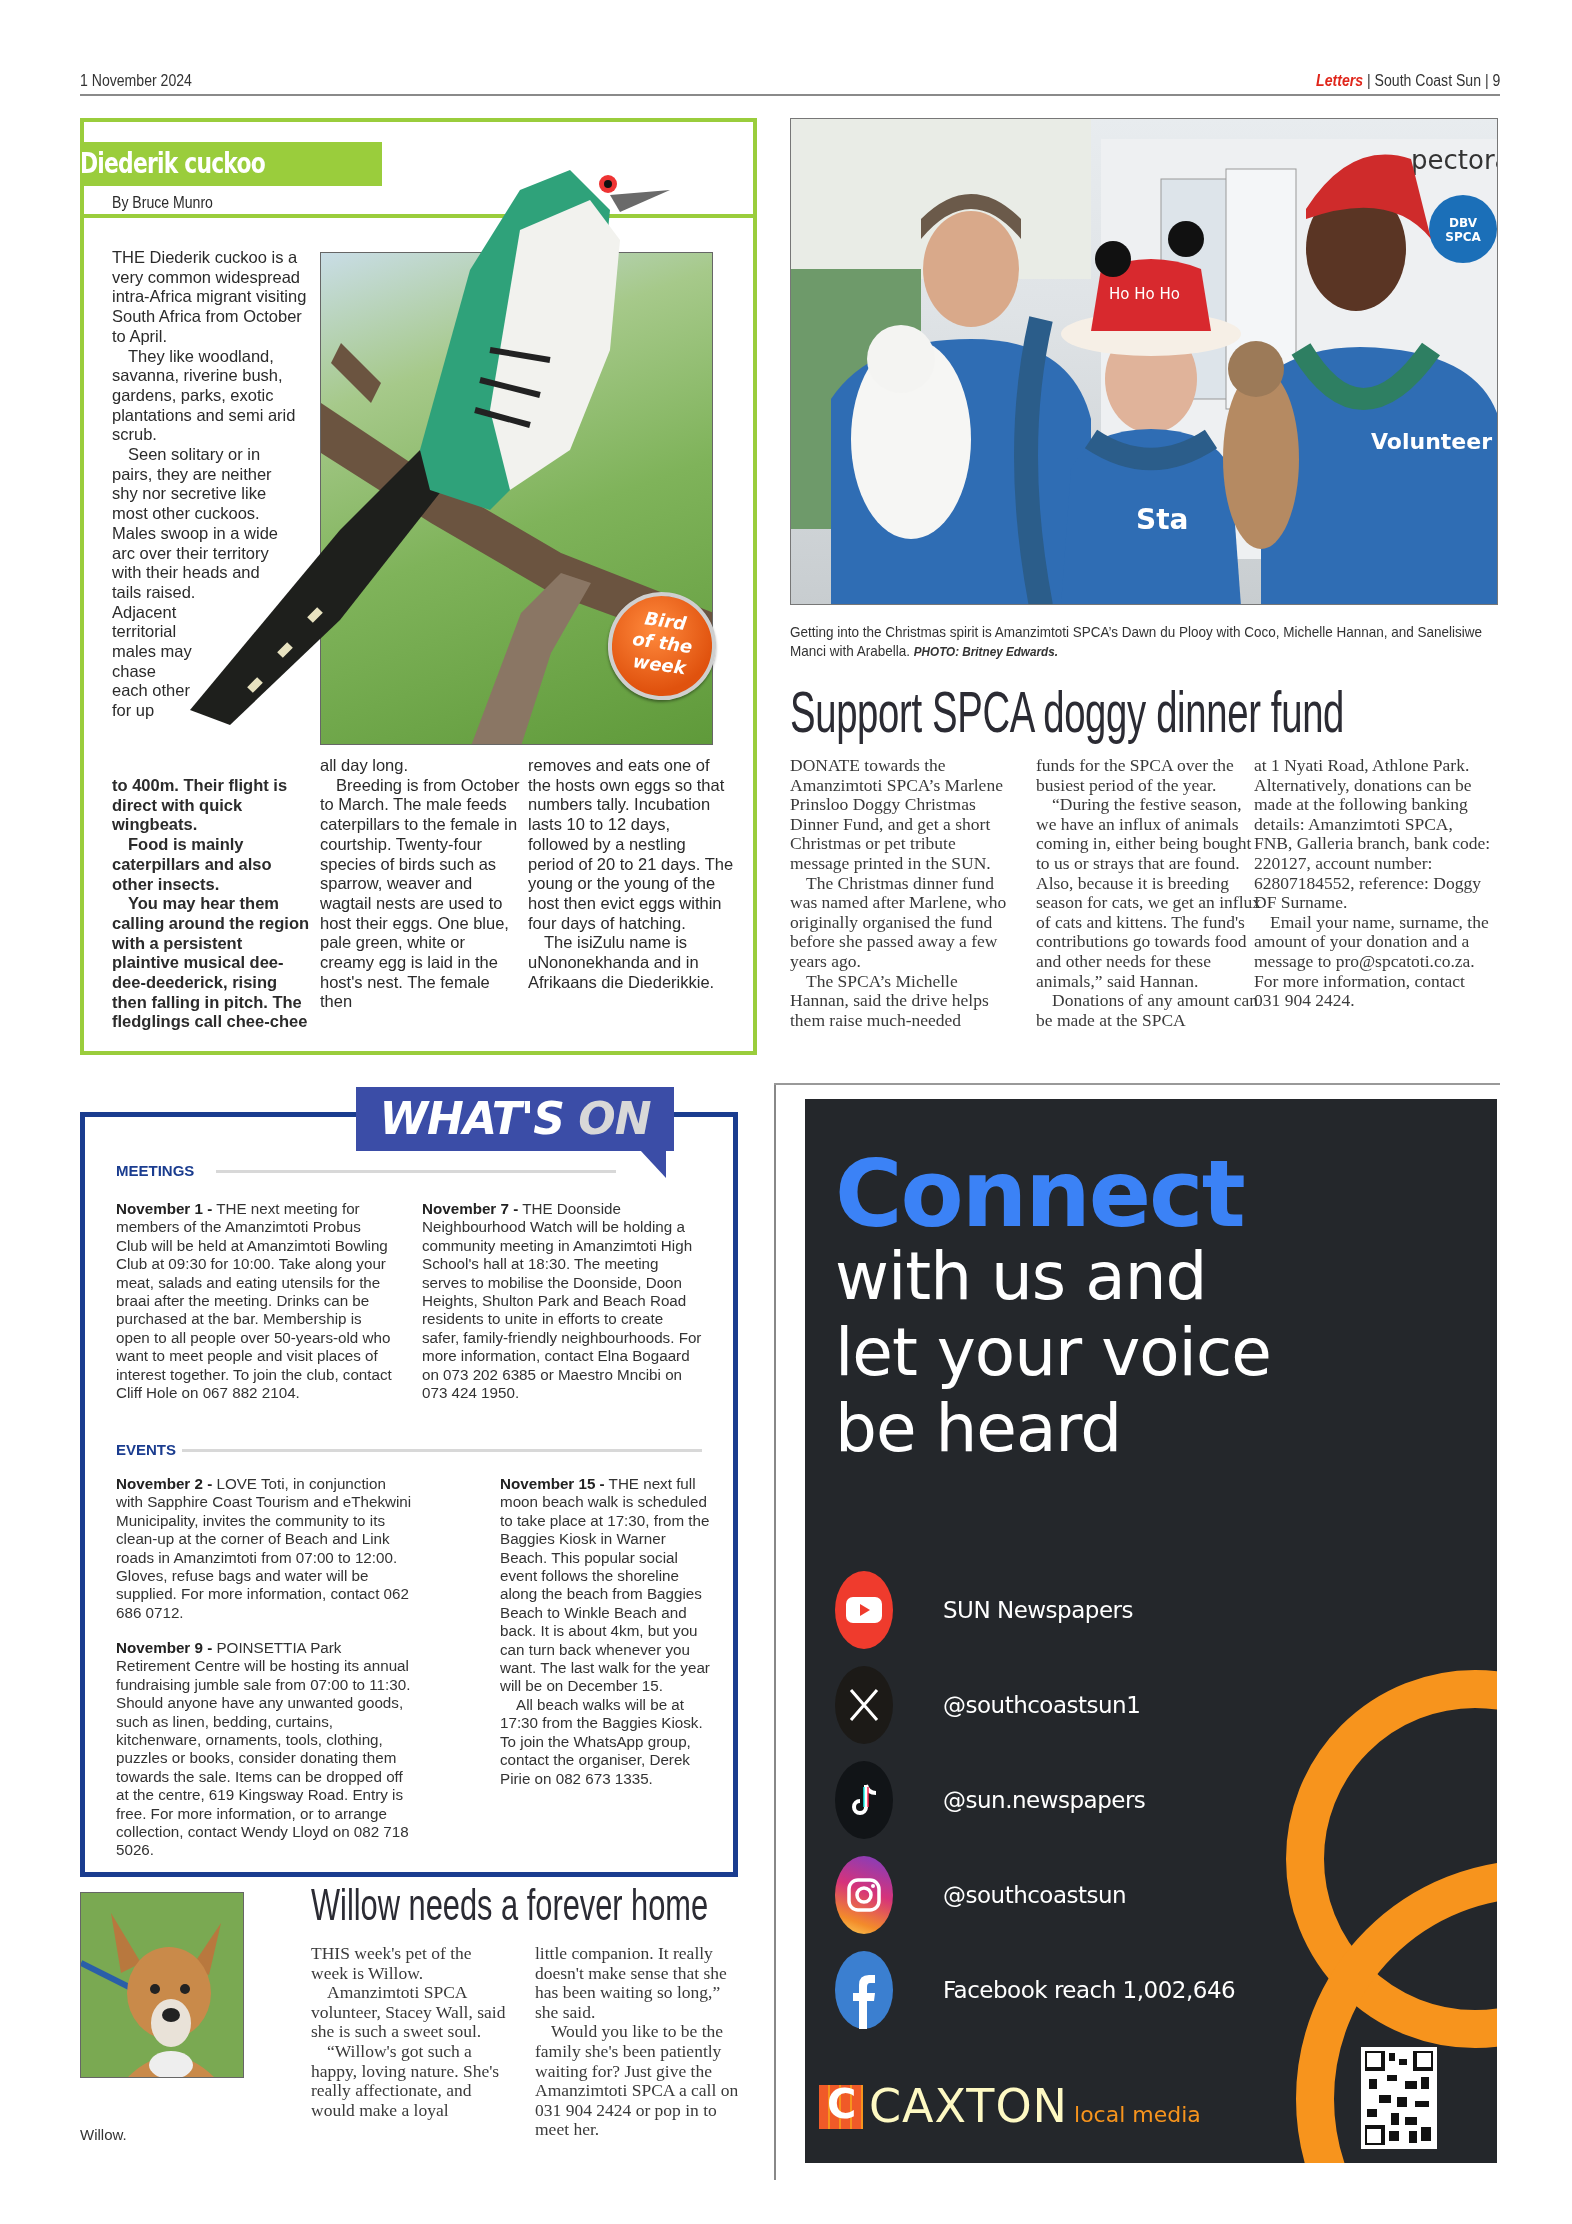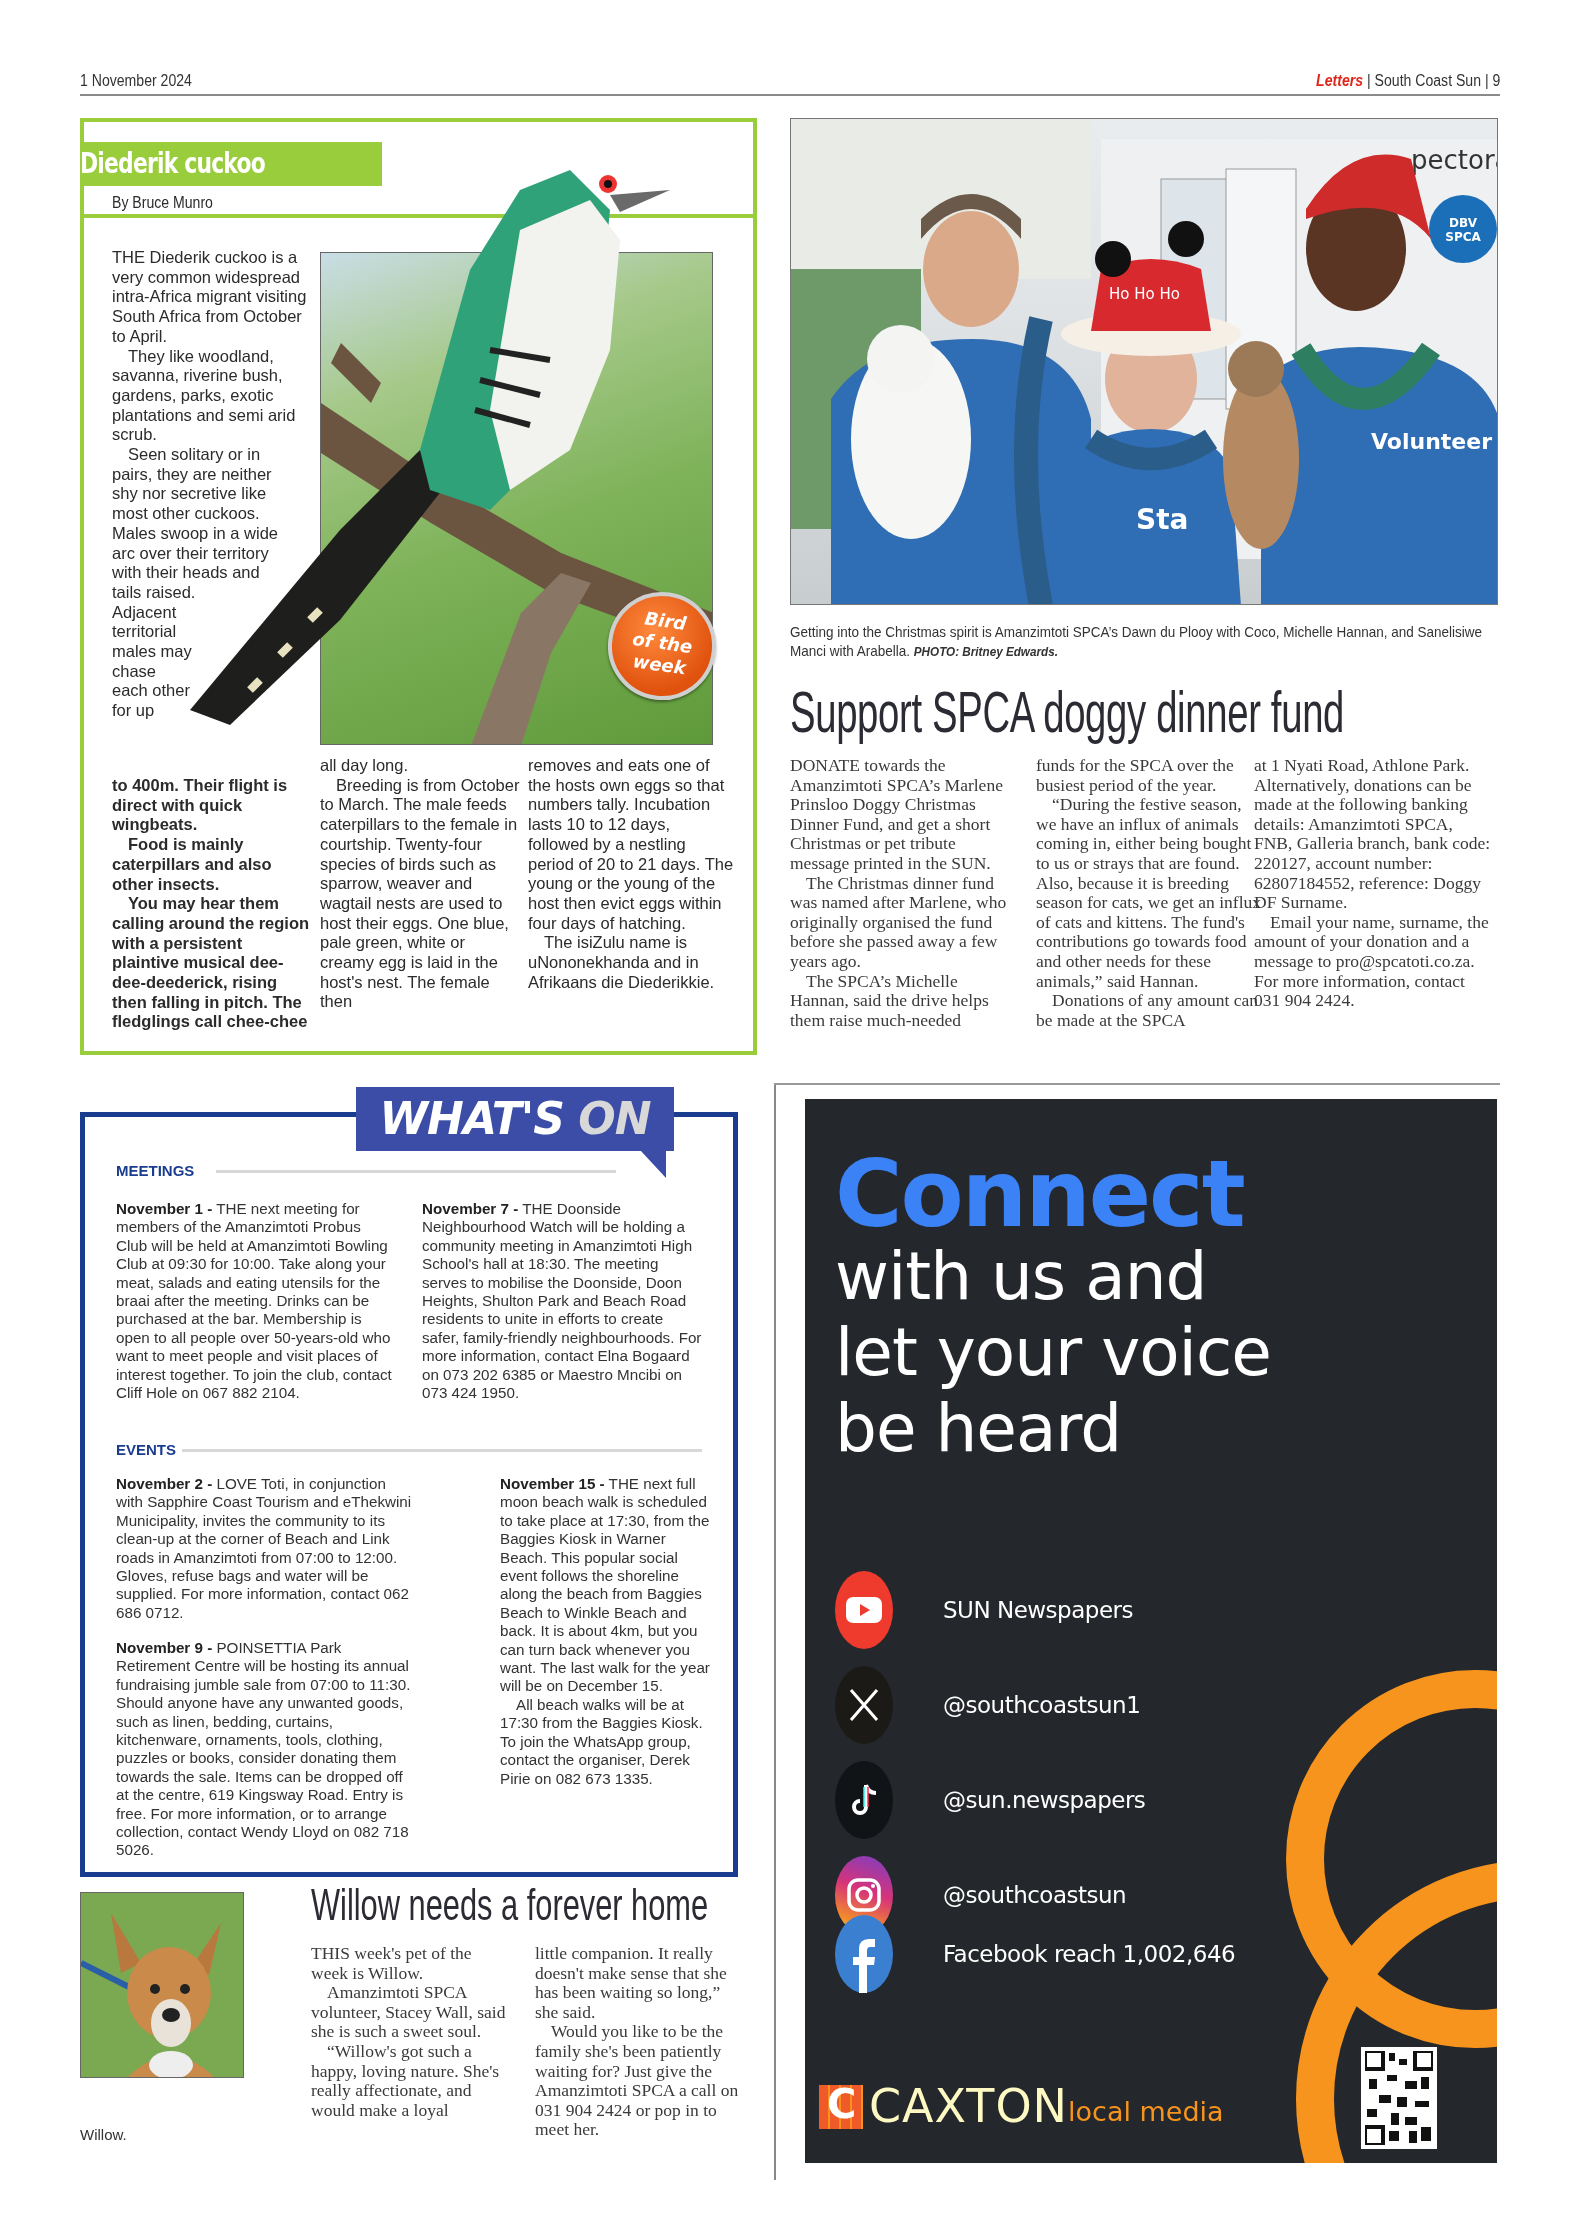--- a/index.html
+++ b/index.html
@@ -64,21 +64,21 @@
   .ad { left: 805px; top: 1099px; width: 692px; height: 1064px; background: #24272b; overflow: hidden; }
   .ad-connect { left: 30px; top: 42px; font-family: "DejaVu Sans", sans-serif; font-weight: bold; font-size: 92px; color: #3b82f6; letter-spacing: -2px; }
   .ad-sub { left: 30px; top: 140px; font-family: "DejaVu Sans", sans-serif; font-weight: normal; font-size: 66px; line-height: 76px; color: #fff; letter-spacing: -1px; }
   .ad-row { left: 30px; height: 78px; display: flex; align-items: center; }
   .ad-icon { width: 58px; height: 78px; border-radius: 50%; display: flex; align-items: center; justify-content: center; margin-right: 50px; }
   .ad-label { font-family: "DejaVu Sans", sans-serif; font-size: 23px; color: #fff; letter-spacing: -0.5px; }
   .ad-logo { left: 14px; top: 984px; display: flex; align-items: flex-end; }
   .caxton-mark { width: 44px; height: 44px; background: repeating-linear-gradient(90deg, #f05a28 0 9px, #f7941d 9px 11px), #f05a28; position: relative; }
   .caxton-mark::after { content: "C"; position: absolute; left: 8px; top: -4px; font-family: "DejaVu Sans", sans-serif; font-weight: bold; font-size: 40px; color: #fff; }
   .caxton-word { font-family: "DejaVu Sans", sans-serif; font-size: 46px; color: #fef9c3; margin-left: 6px; line-height: 46px; letter-spacing: 1px; }
-  .caxton-local { font-family: "DejaVu Sans", sans-serif; font-size: 27px; color: #f7941d; margin-bottom: 2px; }
+  .caxton-local { font-family: "DejaVu Sans", sans-serif; font-size: 22px; color: #f7941d; margin-left: 6px; margin-bottom: 2px; }
   .qr { left: 556px; top: 948px; width: 76px; height: 102px; background: #fff; padding: 4px; }
 </style>
 </head>
 <body>
 
 <div class="abs hdr-date">1 November 2024</div>
 <div class="abs hdr-right">
   <span class="sec">Letters</span>
   <span>|</span>
   <span>South Coast Sun</span>
@@ -296,21 +296,21 @@
   <div class="abs ad-row" style="top:757px">
     <div class="ad-icon" style="background:linear-gradient(200deg,#7a3fc4,#d6337a 45%,#f38b2b 80%,#fcd45a)">
       <svg width="34" height="34" viewBox="0 0 34 34">
           <rect x="2" y="2" width="30" height="30" rx="9" fill="none" stroke="#fff" stroke-width="3.5"></rect>
           <circle cx="17" cy="17" r="7" fill="none" stroke="#fff" stroke-width="3.5"></circle>
           <circle cx="26" cy="8" r="2" fill="#fff"></circle>
         </svg>
     </div>
     <span class="ad-label">@southcoastsun</span>
   </div>
-  <div class="abs ad-row" style="top:816px">
+  <div class="abs ad-row" style="top:852px">
     <div class="ad-icon" style="background:#3b7fd0;align-items:flex-end">
       <svg width="26" height="56" viewBox="0 0 26 56">
           <path d="M8 56 L8 28 L2 28 L2 20 L8 20 L8 12 Q8 2 18 2 L24 2 L24 10 L19 10 Q16 10 16 14 L16 20 L24 20 L23 28 L16 28 L16 56 Z" fill="#fff"></path>
         </svg>
     </div>
     <span class="ad-label">Facebook reach 1,002,646</span>
   </div>
 
   <div class="abs ad-logo">
     <div class="caxton-mark"></div>

